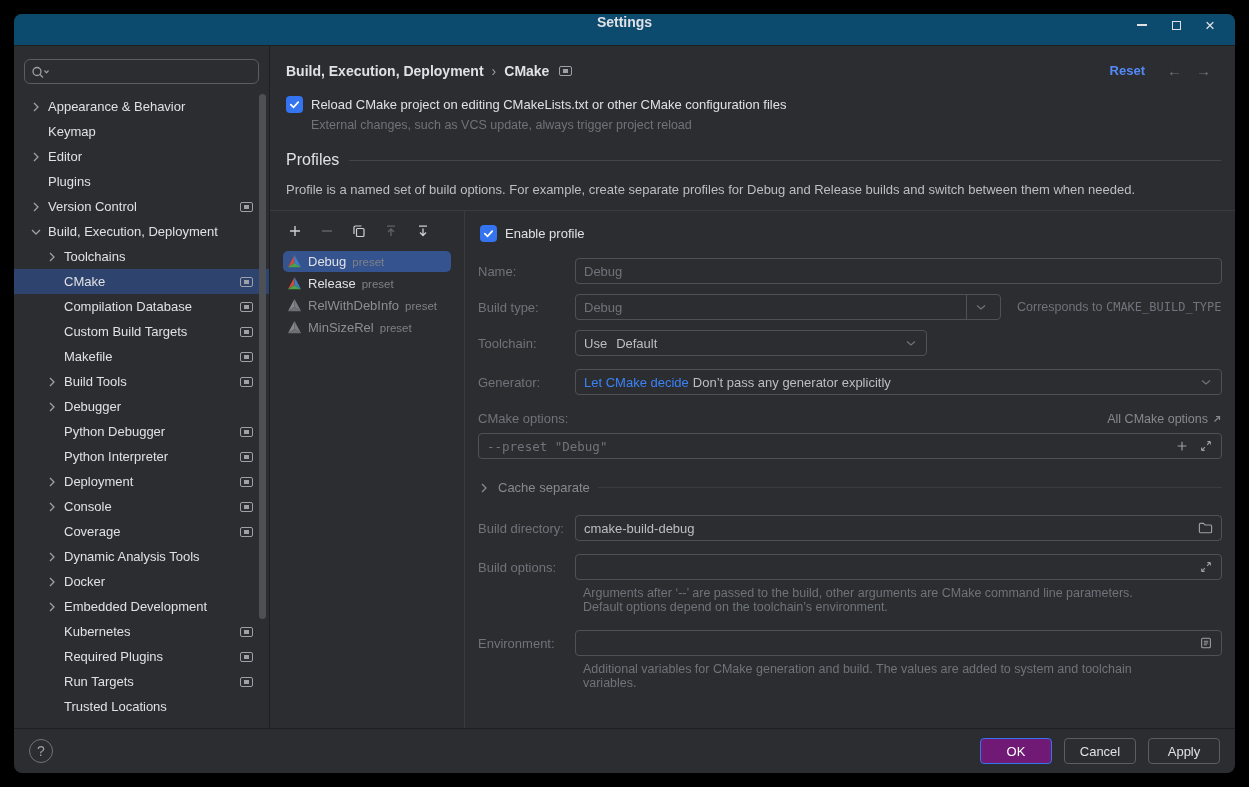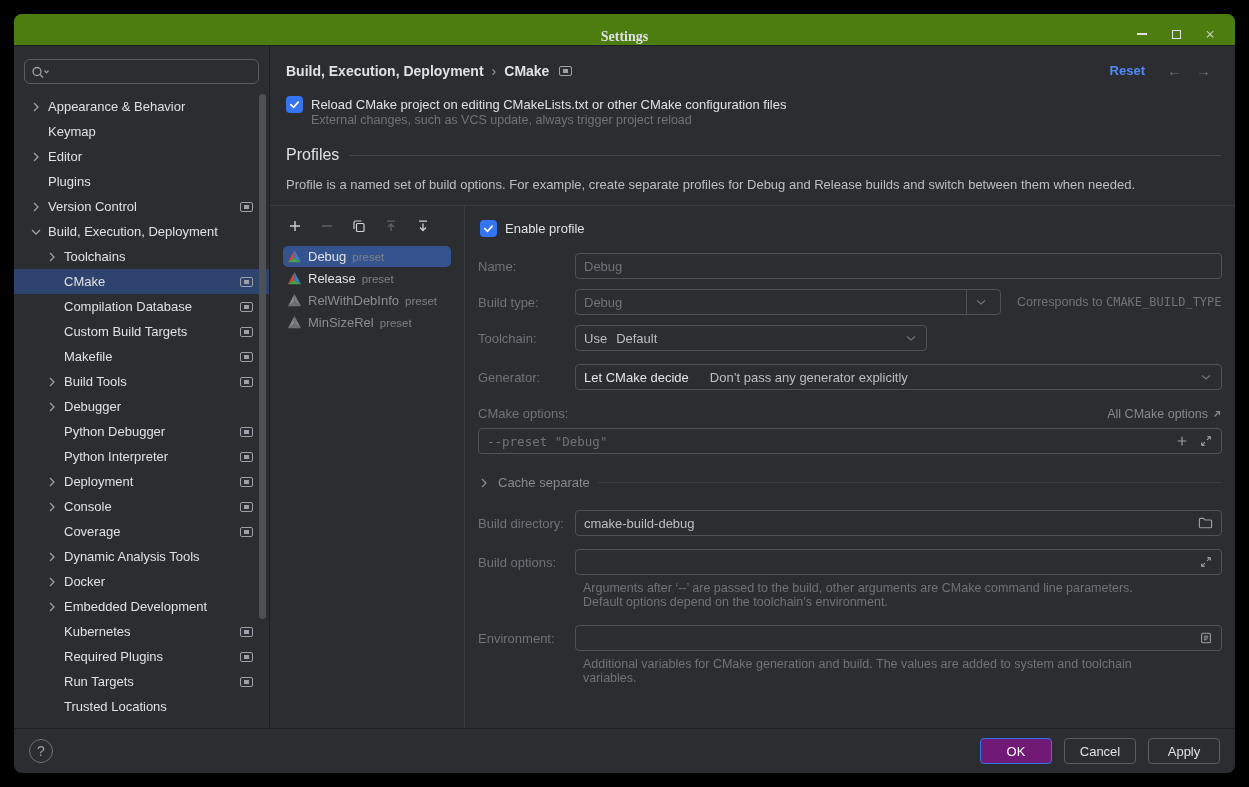--- a/index.html
+++ b/index.html
@@ -1,22 +1,22 @@
 <!DOCTYPE html>
 <html><head>
 <meta charset="utf-8">
 <style>
   * { margin:0; padding:0; box-sizing:border-box; }
   html,body { width:1249px; height:787px; background:#000; overflow:hidden;
               font-family:"Liberation Sans", sans-serif; }
   .window { position:absolute; left:14px; top:14px; width:1221px; height:759px;
             background:#2b2d30; border-radius:8px; overflow:hidden; display:flex; flex-direction:column; }
   
-  .titlebar { height:32px; background:#4d7c0f; display:flex; align-items:flex-end; flex:0 0 32px;
-              border-bottom:1px solid #1e1f22; position:relative;font-family:Liberation Serif, serif; }
+  .titlebar { height:32px; background:#0c4a6e; display:flex; align-items:flex-start; flex:0 0 32px;
+              border-bottom:1px solid #1e1f22; position:relative; }
   .titlebar .title { position:absolute; left:0; right:0; text-align:center; color:#dfe1e5;
                      font-size:14px; font-weight:bold; }
   .win-controls { margin-left:auto; display:flex; align-items:center; gap:8px; padding-right:12px; z-index:2; }
   .win-btn { width:26px; height:22px; display:flex; align-items:center; justify-content:center; cursor:default; }
   .min-glyph { width:10px; height:2px; background:#dfe1e5; display:inline-block; }
   .max-glyph { width:9px; height:9px; border:1.5px solid #dfe1e5; display:inline-block; }
   .close-glyph { color:#dfe1e5; font-size:17px; line-height:1; }
   
   .content { flex:1 1 auto; display:flex; min-height:0; }
   .sidebar { width:256px; flex:0 0 256px; border-right:1px solid #1e1f22; position:relative; }
@@ -43,21 +43,21 @@
   .crumb { font-size:14px; font-weight:600; color:#dfe1e5; cursor:default; }
   .crumb-sep { color:#9da0a8; margin:0 8px; font-size:14px; }
   .main-header .monitor-ic { margin:0 0 0 10px; }
   .reset-link { margin-left:auto; color:#548af7; font-size:13px; font-weight:600; cursor:pointer; }
   .nav-arrows { display:flex; gap:14px; margin-left:22px; color:#6f737a; font-size:15px; }
   .chkrow { display:flex; align-items:center; gap:8px; padding-left:16px; margin-top:17px; }
   .checkbox { width:17px; height:17px; border-radius:4px; background:#3574f0; display:flex;
               align-items:center; justify-content:center; flex:0 0 17px; cursor:pointer; }
   .chk-label { color:#dfe1e5; font-size:13px; }
   .hint { color:#6f737a; font-size:12.5px; }
-  .reload-hint { padding-left:41px; }
+  .reload-hint { padding-left:41px; margin-top:5px; }
   .sect-header { display:flex; align-items:center; gap:10px; padding:0 14px 0 16px; margin-top:19px; }
   .sect-title { color:#dfe1e5; font-size:16px; }
   .sect-line { flex:1; border-top:1px solid #43454a; }
   .profiles-desc { padding-left:16px; margin-top:13px; color:#bcbec4; font-size:13px; }
   .profiles-body { margin-top:13px; border-top:1px solid #393b40; flex:1; display:flex; min-height:0; }
   .profile-panel { width:195px; flex:0 0 195px; border-right:1px solid #393b40; padding-top:8px; }
   .ptoolbar { display:flex; align-items:center; gap:10px; padding:2px 10px 8px 14px; }
   .tbtn { width:22px; height:20px; display:flex; align-items:center; justify-content:center; cursor:pointer; }
   .plist { margin-top:2px; }
   .prow { height:21px; display:flex; align-items:center; gap:6px; margin:0 13px 1px 13px;
@@ -72,21 +72,21 @@
   .flabel { width:97px; flex:0 0 97px; color:#6f737a; font-size:13px; }
   .field { height:26px; border:1px solid #4e5157; border-radius:4px; display:flex; align-items:center;
            padding:0 8px; font-size:13px; background:transparent; }
   .field.grow { flex:1; }
   .field .val-dim { color:#6f737a; }
   .field .val { color:#bcbec4; }
   .combo-arrow { margin-left:auto; display:flex; align-items:center; padding-left:6px; }
   .combo-arrow.boxed { border-left:1px solid #4e5157; align-self:stretch; padding:0 4px 0 7px; }
   .bt-note { margin-left:16px; color:#6f737a; font-size:12.5px; white-space:nowrap; }
   .bt-note .mono { font-family:"DejaVu Sans Mono", monospace; font-size:12px; }
-  .gen-dim { color:#e5e5e5; margin-right:21px; }
+  .gen-dim { color:#3b82f6; margin-right:4px; }
   .opts-label-row { display:flex; align-items:center; margin:16px 0 7px 0; }
   .link-dim { margin-left:auto; color:#87898e; font-size:12.5px; display:flex; align-items:center; gap:4px; cursor:pointer; }
   .mono-val { font-family:"DejaVu Sans Mono", monospace; font-size:12.5px; color:#6f737a; }
   .field-icons { margin-left:auto; display:flex; align-items:center; gap:10px; }
   .cache-row { display:flex; align-items:center; gap:8px; margin:21px 0 20px 0; color:#87898e; font-size:13px; cursor:pointer; }
   .cache-row .sect-line { border-top-color:#393b40; }
   .fhint { margin:6px 0 14px 105px; }
   
   .footer { flex:0 0 45px; border-top:1px solid #1e1f22; display:flex; align-items:center; padding:0 15px; }
   .help-btn { width:24px; height:24px; border:1.5px solid #6f737a; border-radius:50%; color:#9da0a8;

